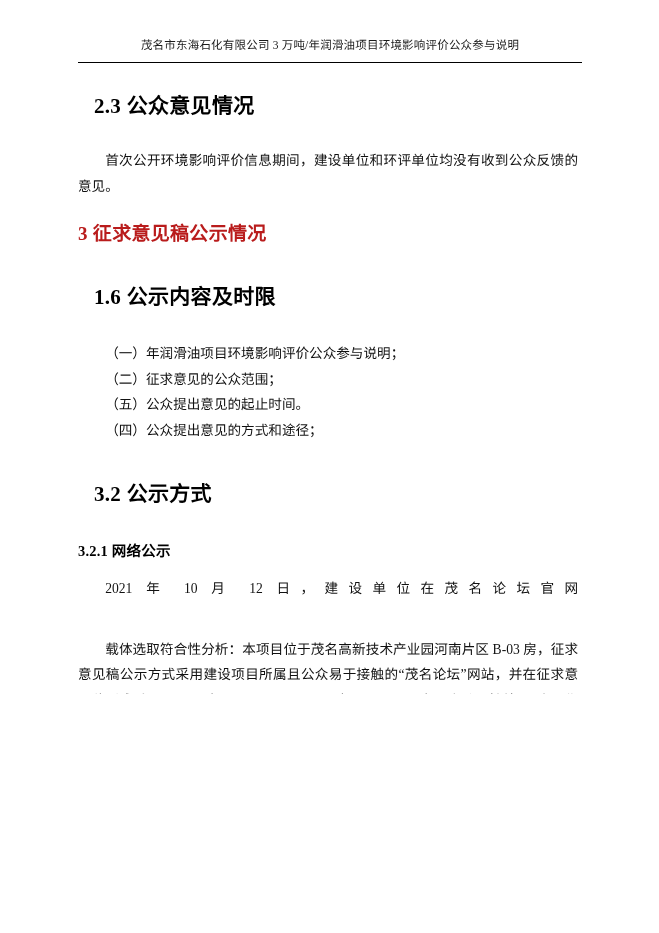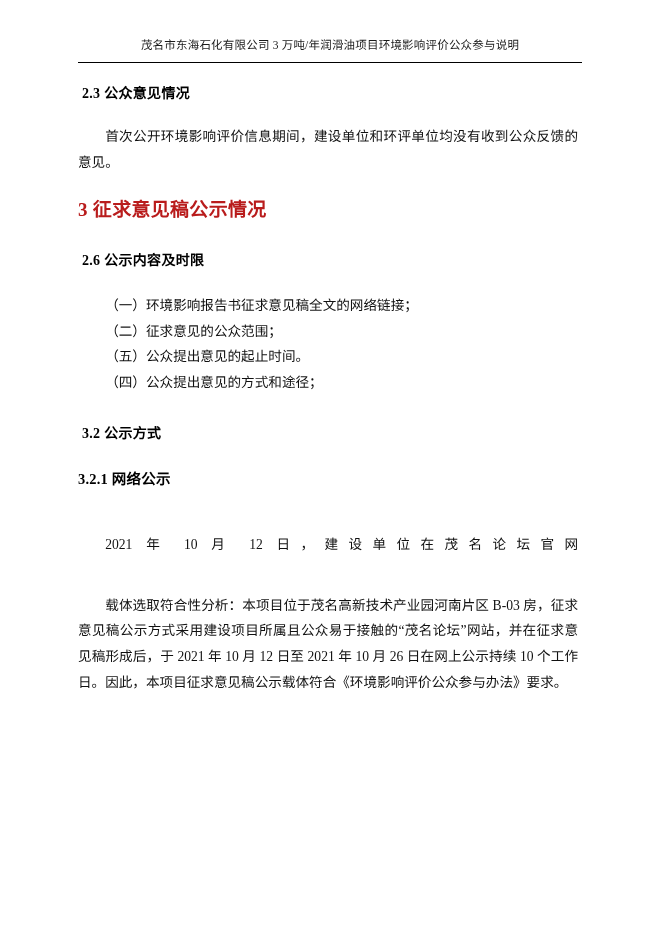--- a/index.html
+++ b/index.html
@@ -62,23 +62,23 @@
     font-weight: bold;
     font-size: 19px;
     line-height: 26px;
     margin: 0;
     padding: 0;
     letter-spacing: 0.3px;
     color: #b91c1c;
   }
   h3.h-lvl2 {
     font-weight: bold;
-    font-size: 14px;
+    font-size: 21px;
     line-height: 24px;
-    margin: 4px;
+    margin: 16px;
     padding: 0;
     letter-spacing: 0.3px;
     color: #000000;
   }
   h4.h-lvl3 {
     font-weight: bold;
     font-size: 14.5px;
     line-height: 22px;
     margin: 0;
     padding: 0;
@@ -104,21 +104,20 @@
     margin: 0;
     padding: 0;
     text-indent: 2em;
     text-align: left;
     color: #111111;
   }
   
   p.body.stretch {
     text-align: justify;
     text-justify: distribute;
-    margin-top: 28px;
   }
   p.body.stretch::after {
     content: "";
     display: inline-block;
     width: 100%;
   }
 
   
   .sp-a { height: 18px; }
   .sp-b { height: 22px; }
@@ -155,24 +154,24 @@
     <h3 class="h-lvl2">2.3 公众意见情况</h3>
     <div class="sp-c"></div>
     <p class="body">首次公开环境影响评价信息期间，建设单位和环评单位均没有收到公众反馈的意见。</p>
 
     <div class="sp-b"></div>
 
     <h2 class="h-lvl1">3 征求意见稿公示情况</h2>
 
     <div class="sp-b"></div>
 
-    <h3 class="h-lvl2">2.6 公示内容及时限</h3>
+    <h3 class="h-lvl2">1.6 公示内容及时限</h3>
     <div class="sp-f"></div>
 
-    <p class="listitem">（一）环境影响报告书征求意见稿全文的网络链接；</p>
+    <p class="listitem">（一）年润滑油项目环境影响评价公众参与说明；</p>
     <p class="listitem">（二）征求意见的公众范围；</p>
     <p class="listitem">（五）公众提出意见的起止时间。</p>
     <p class="listitem">（四）公众提出意见的方式和途径；</p>
 
 
     <div class="sp-b"></div>
 
     <h3 class="h-lvl2">3.2 公示方式</h3>
 
     <div class="sp-a"></div>

